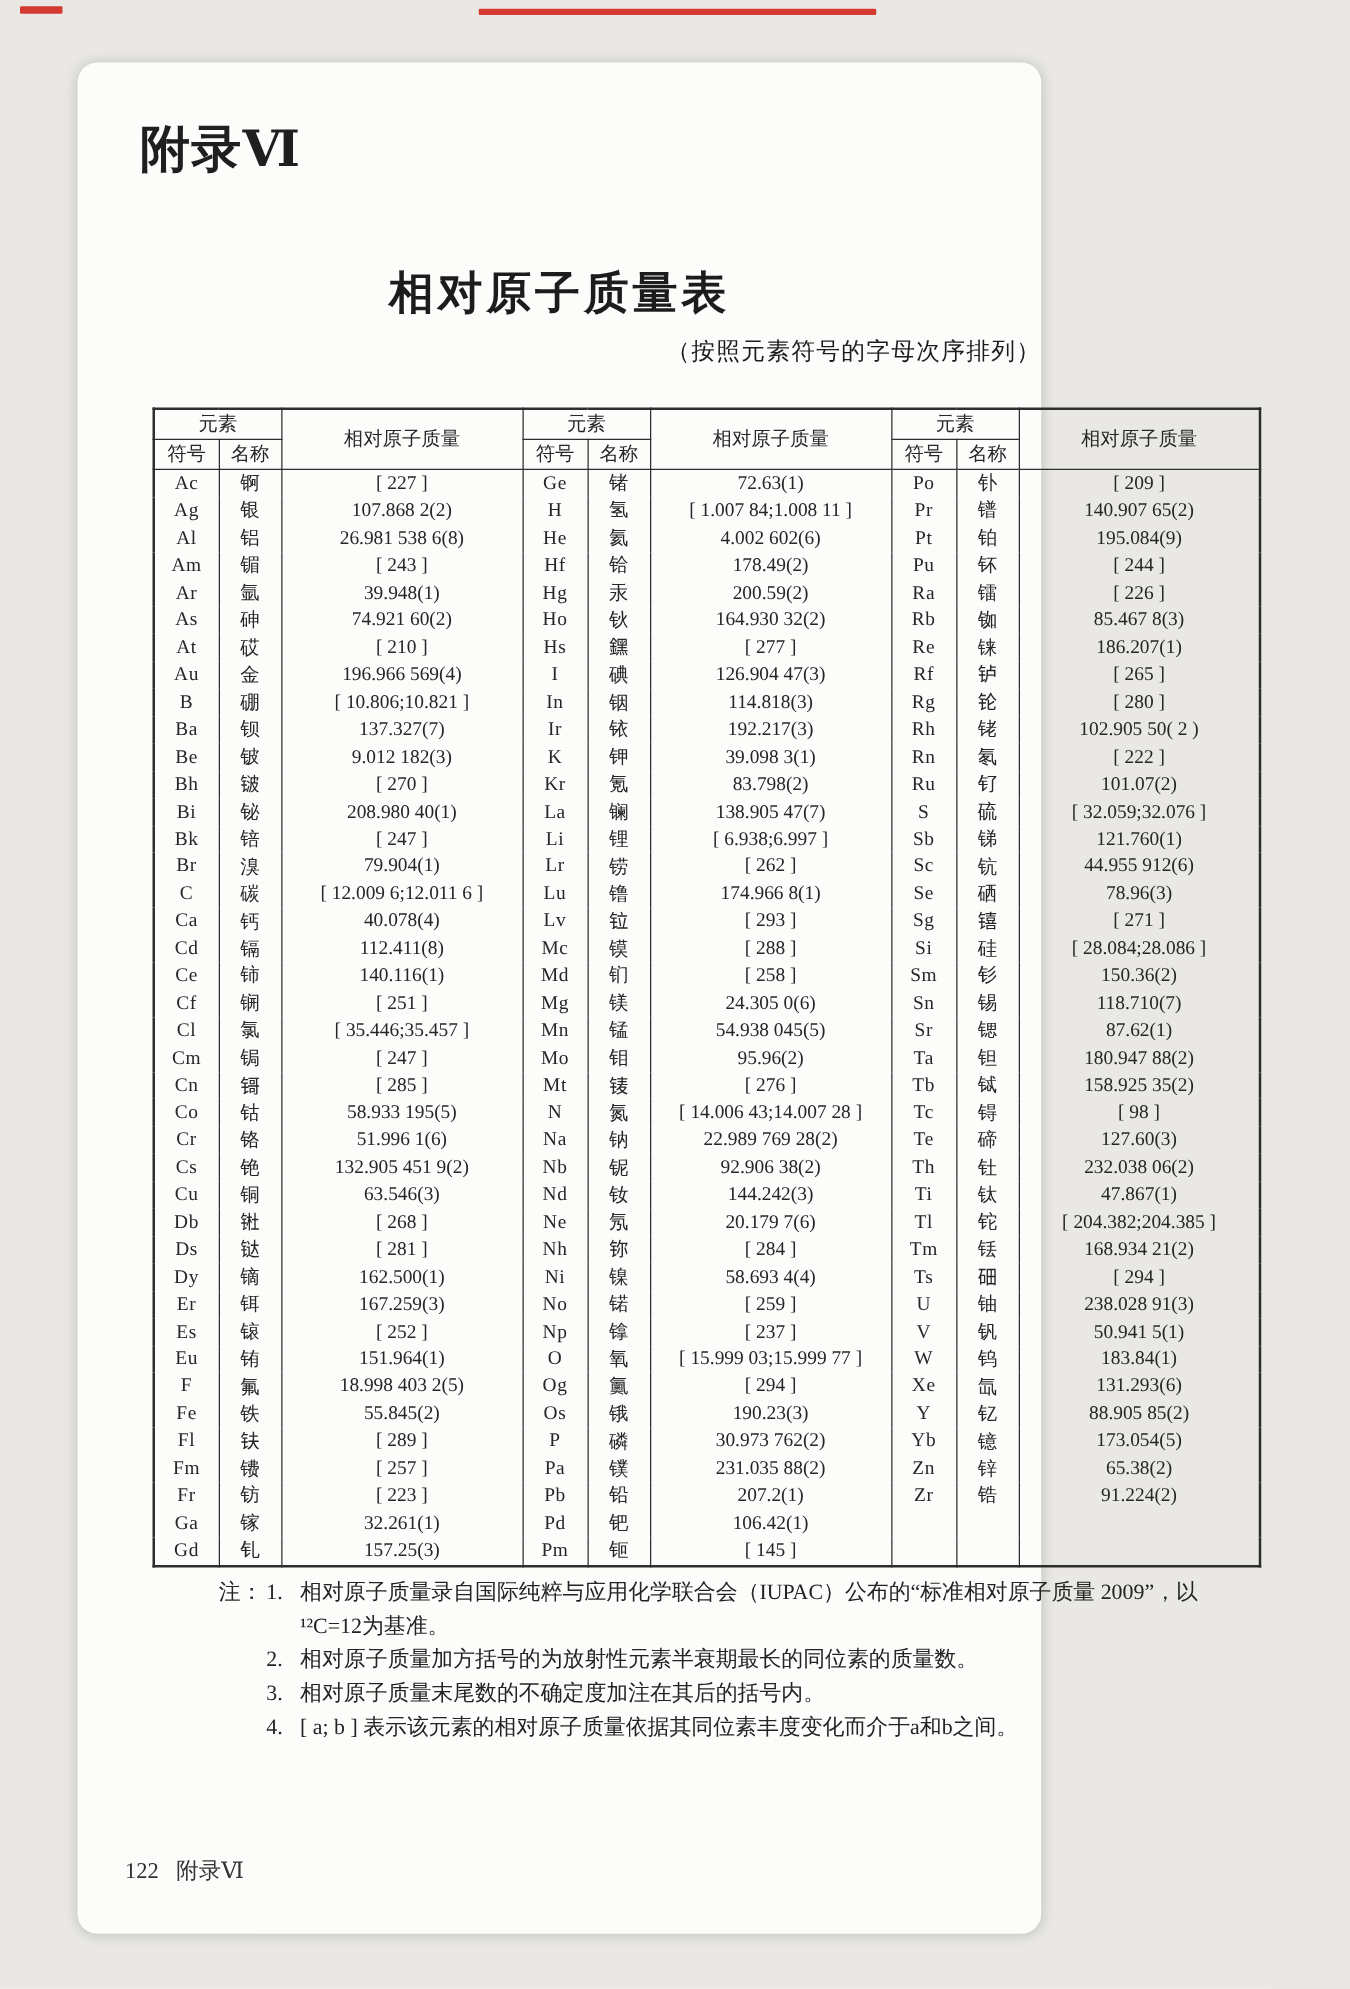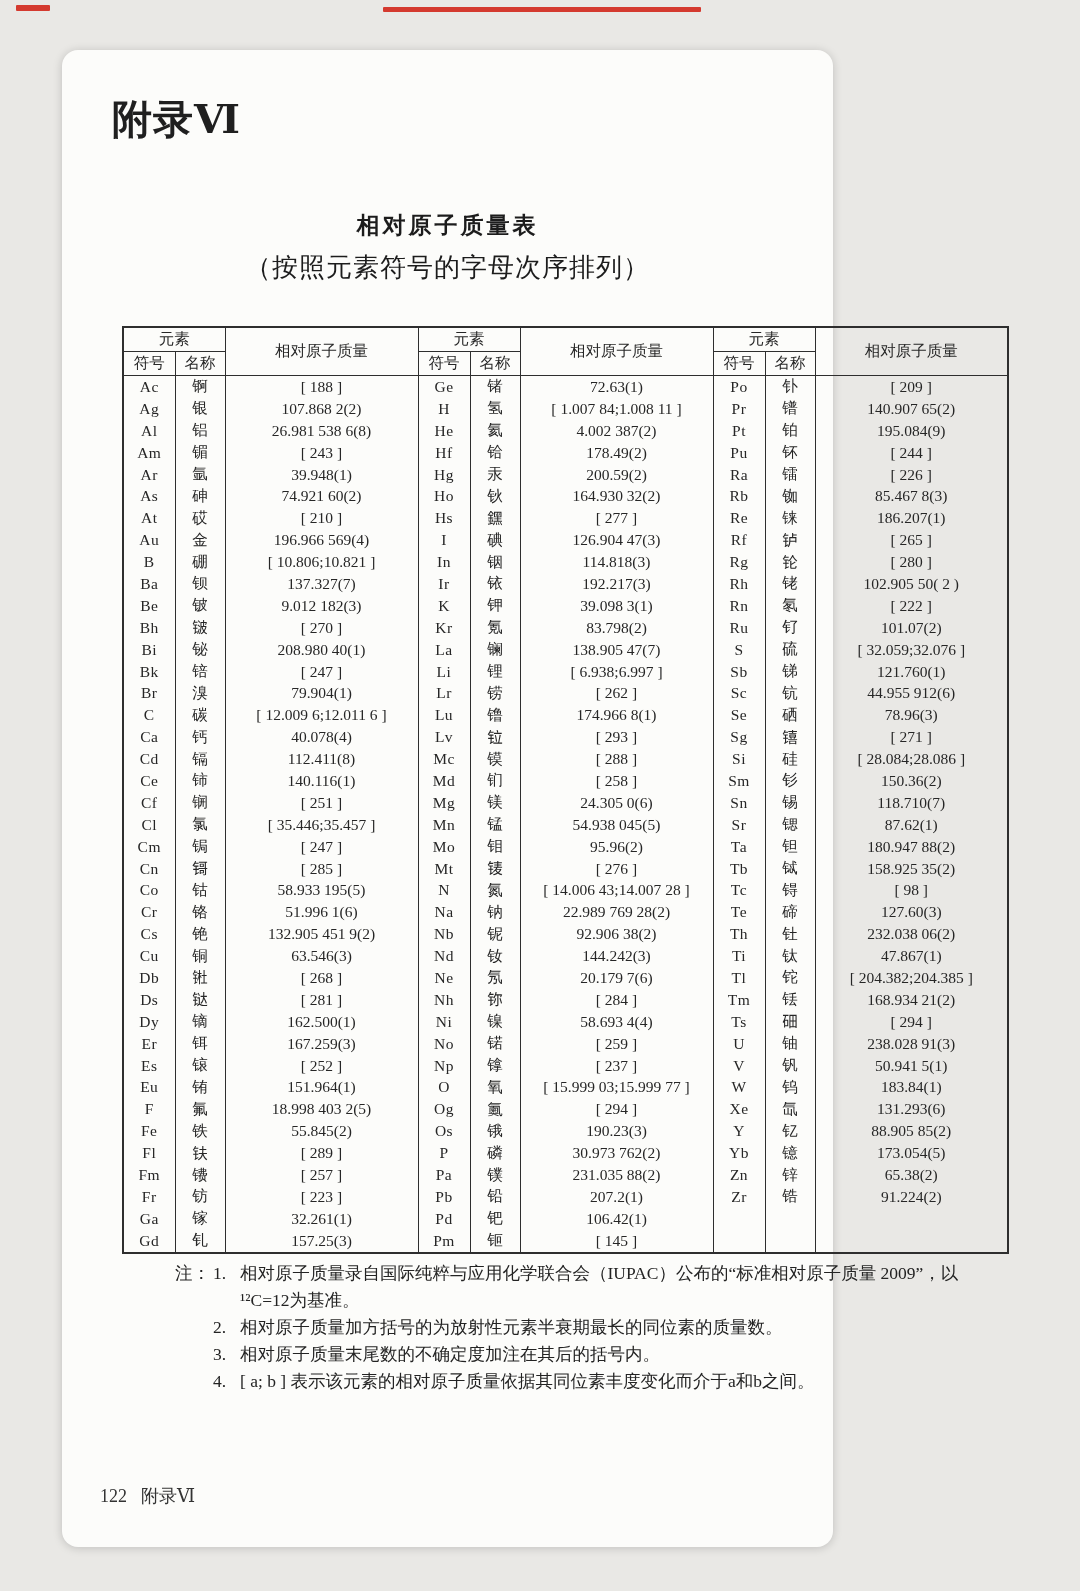--- a/index.html
+++ b/index.html
@@ -17,22 +17,22 @@
   .page{
     position:absolute;left:62px;top:50px;width:771px;height:1497px;
     background:#fcfcfa;border-radius:16px;
     box-shadow:0 1px 10px rgba(0,0,0,.18);
   }
   .appendix-title{
     position:absolute;left:50px;top:42px;
     font-size:40px;font-weight:bold;color:#1f1f1f;letter-spacing:1px;
   }
   .title-block{position:absolute;left:0;top:160px;width:100%;text-align:center;color:#1c1c1c;}
-  .table-title{font-size:23px;font-weight:bold;letter-spacing:3px;}
-  .table-subtitle{font-size:26px;margin-top:9px;letter-spacing:1px;}
+  .table-title{font-size:36px;font-weight:bold;letter-spacing:3px;}
+  .table-subtitle{font-size:19px;margin-top:9px;letter-spacing:1px;text-align:right;}
 
   table.atomic{
     position:absolute;left:37px;top:276px;width:884px;
     border-collapse:collapse;table-layout:fixed;color:#262626;
     border:2px solid #2e2e2e;
     margin-left:23px;
   }
   table.atomic th{
     font-weight:normal;font-size:15.5px;height:23px;padding:0;text-align:center;
   }
@@ -100,21 +100,21 @@
         <th>符号</th>
         <th>名称</th>
         <th>符号</th>
         <th>名称</th>
       </tr>
     </thead>
     <tbody>
         <tr>
           <td class="symbol">Ac</td>
           <td class="name">锕</td>
-          <td class="mass">[ 188 ]</td>
+          <td class="mass">[ 227 ]</td>
           <td class="symbol">Ge</td>
           <td class="name">锗</td>
           <td class="mass">72.63(1)</td>
           <td class="symbol">Po</td>
           <td class="name">钋</td>
           <td class="mass">[ 209 ]</td>
         </tr>
         <tr>
           <td class="symbol">Ag</td>
           <td class="name">银</td>
@@ -125,21 +125,21 @@
           <td class="symbol">Pr</td>
           <td class="name">镨</td>
           <td class="mass">140.907 65(2)</td>
         </tr>
         <tr>
           <td class="symbol">Al</td>
           <td class="name">铝</td>
           <td class="mass">26.981 538 6(8)</td>
           <td class="symbol">He</td>
           <td class="name">氦</td>
-          <td class="mass">4.002 387(2)</td>
+          <td class="mass">4.002 602(6)</td>
           <td class="symbol">Pt</td>
           <td class="name">铂</td>
           <td class="mass">195.084(9)</td>
         </tr>
         <tr>
           <td class="symbol">Am</td>
           <td class="name">镅</td>
           <td class="mass">[ 243 ]</td>
           <td class="symbol">Hf</td>
           <td class="name">铪</td>

